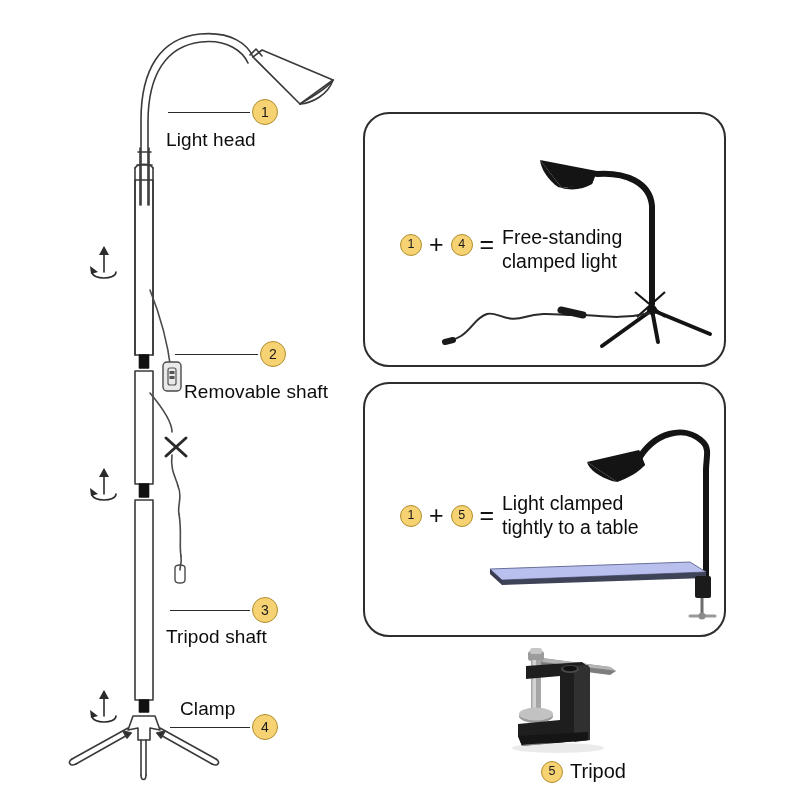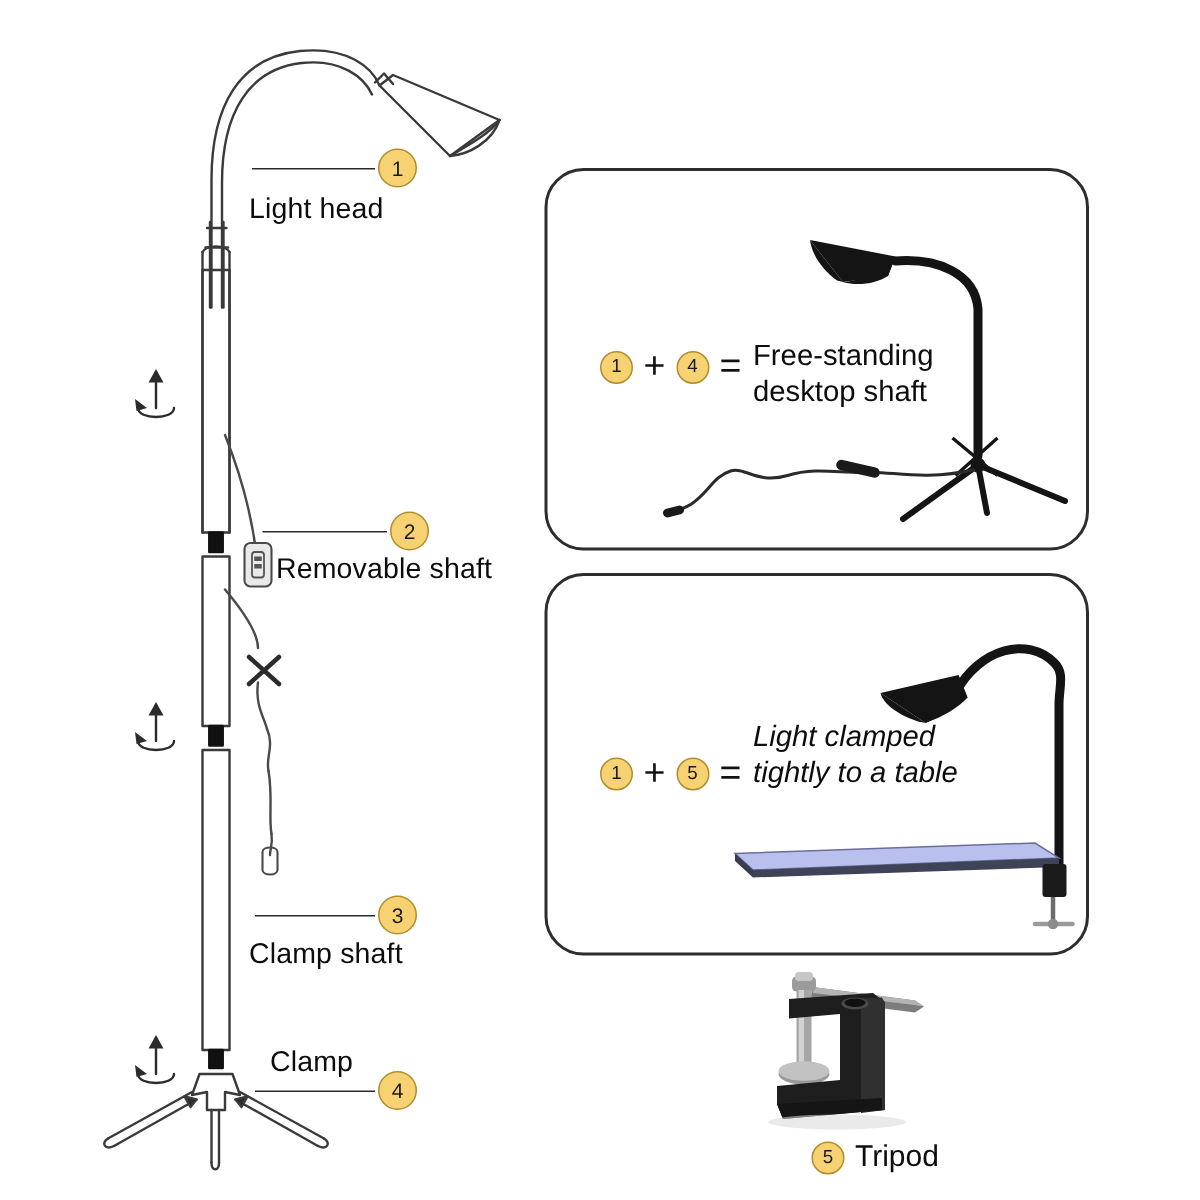--- a/index.html
+++ b/index.html
@@ -209,35 +209,35 @@
   <div class="leader" style="left:175px; top:354px; width:83px;"></div>
   <div class="leader" style="left:170px; top:610px; width:80px;"></div>
   <div class="leader" style="left:170px; top:727px; width:80px;"></div>
 
   <div class="badge" style="left:252px; top:99px;">1</div>
   <div class="badge" style="left:260px; top:341px;">2</div>
   <div class="badge" style="left:252px; top:597px;">3</div>
   <div class="badge" style="left:252px; top:714px;">4</div>
 
   <div class="leftlabel" style="left:166px; top:129px;">Light head</div>
-  <div class="leftlabel" style="left:184px; top:369px;">Removable shaft</div>
-  <div class="leftlabel" style="left:166px; top:626px;">Clamp shaft</div>
+  <div class="leftlabel" style="left:184px; top:381px;">Removable shaft</div>
+  <div class="leftlabel" style="left:166px; top:626px;">Tripod shaft</div>
   <div class="leftlabel" style="left:180px; top:698px;">Clamp</div>
 
   <div class="panel" style="left:363px; top:112px; width:363px; height:255px;">
 
     <div class="formula" style="left:35px; top:118px;">
       <span class="badge small">1</span>
       <span class="op">+</span>
       <span class="badge small">4</span>
       <span class="op">=</span>
     </div>
 
     <div class="resulttext" style="left:137px; top:112px; width:190px;">Free-standing
-desktop shaft</div>
+clamped light</div>
 
     <svg class="abs" style="left:0; top:0;" width="363" height="255" viewBox="0 0 363 255" aria-hidden="true">
 
       <path d="M232 60 C260 58, 285 68, 287 92 L287 190" fill="none" stroke="#141414" stroke-width="6" stroke-linecap="round"></path>
 
       <path d="M175 46 L232 57 L227 70 L197 74 Z" fill="#141414"></path>
       <path d="M175 46 L197 74 L193 73 C183 66, 176 55, 175 46 Z" fill="#141414"></path>
       <path d="M197 74 C209 73, 223 68, 232 57 L227 70 C219 75, 207 77, 197 74 Z" fill="#141414"></path>
 
       <circle cx="287" cy="196" r="5" fill="#141414"></circle>
@@ -259,21 +259,21 @@
 
   <div class="panel" style="left:363px; top:382px; width:363px; height:255px;">
 
     <div class="formula" style="left:35px; top:119px;">
       <span class="badge small">1</span>
       <span class="op">+</span>
       <span class="badge small">5</span>
       <span class="op">=</span>
     </div>
 
-    <div class="resulttext" style="left:137px; top:96px; width:200px;font-style:italic;">Light clamped
+    <div class="resulttext" style="left:137px; top:108px; width:200px;">Light clamped
 tightly to a table</div>
 
     <svg class="abs" style="left:0; top:0;" width="363" height="255" viewBox="0 0 363 255" aria-hidden="true">
 
       <path d="M272 78 C288 48, 320 40, 338 58 C345 65, 341 74, 341 86 L341 196" fill="none" stroke="#141414" stroke-width="6" stroke-linecap="round"></path>
 
       <path d="M222 78 L274 66 L280 81 L252 98 Z" fill="#141414"></path>
       <path d="M222 78 L252 98 L247 97 C235 93, 224 86, 222 78 Z" fill="#141414"></path>
       <path d="M252 98 C263 94, 274 88, 280 81 L274 66 L252 98 Z" fill="#141414"></path>
 

